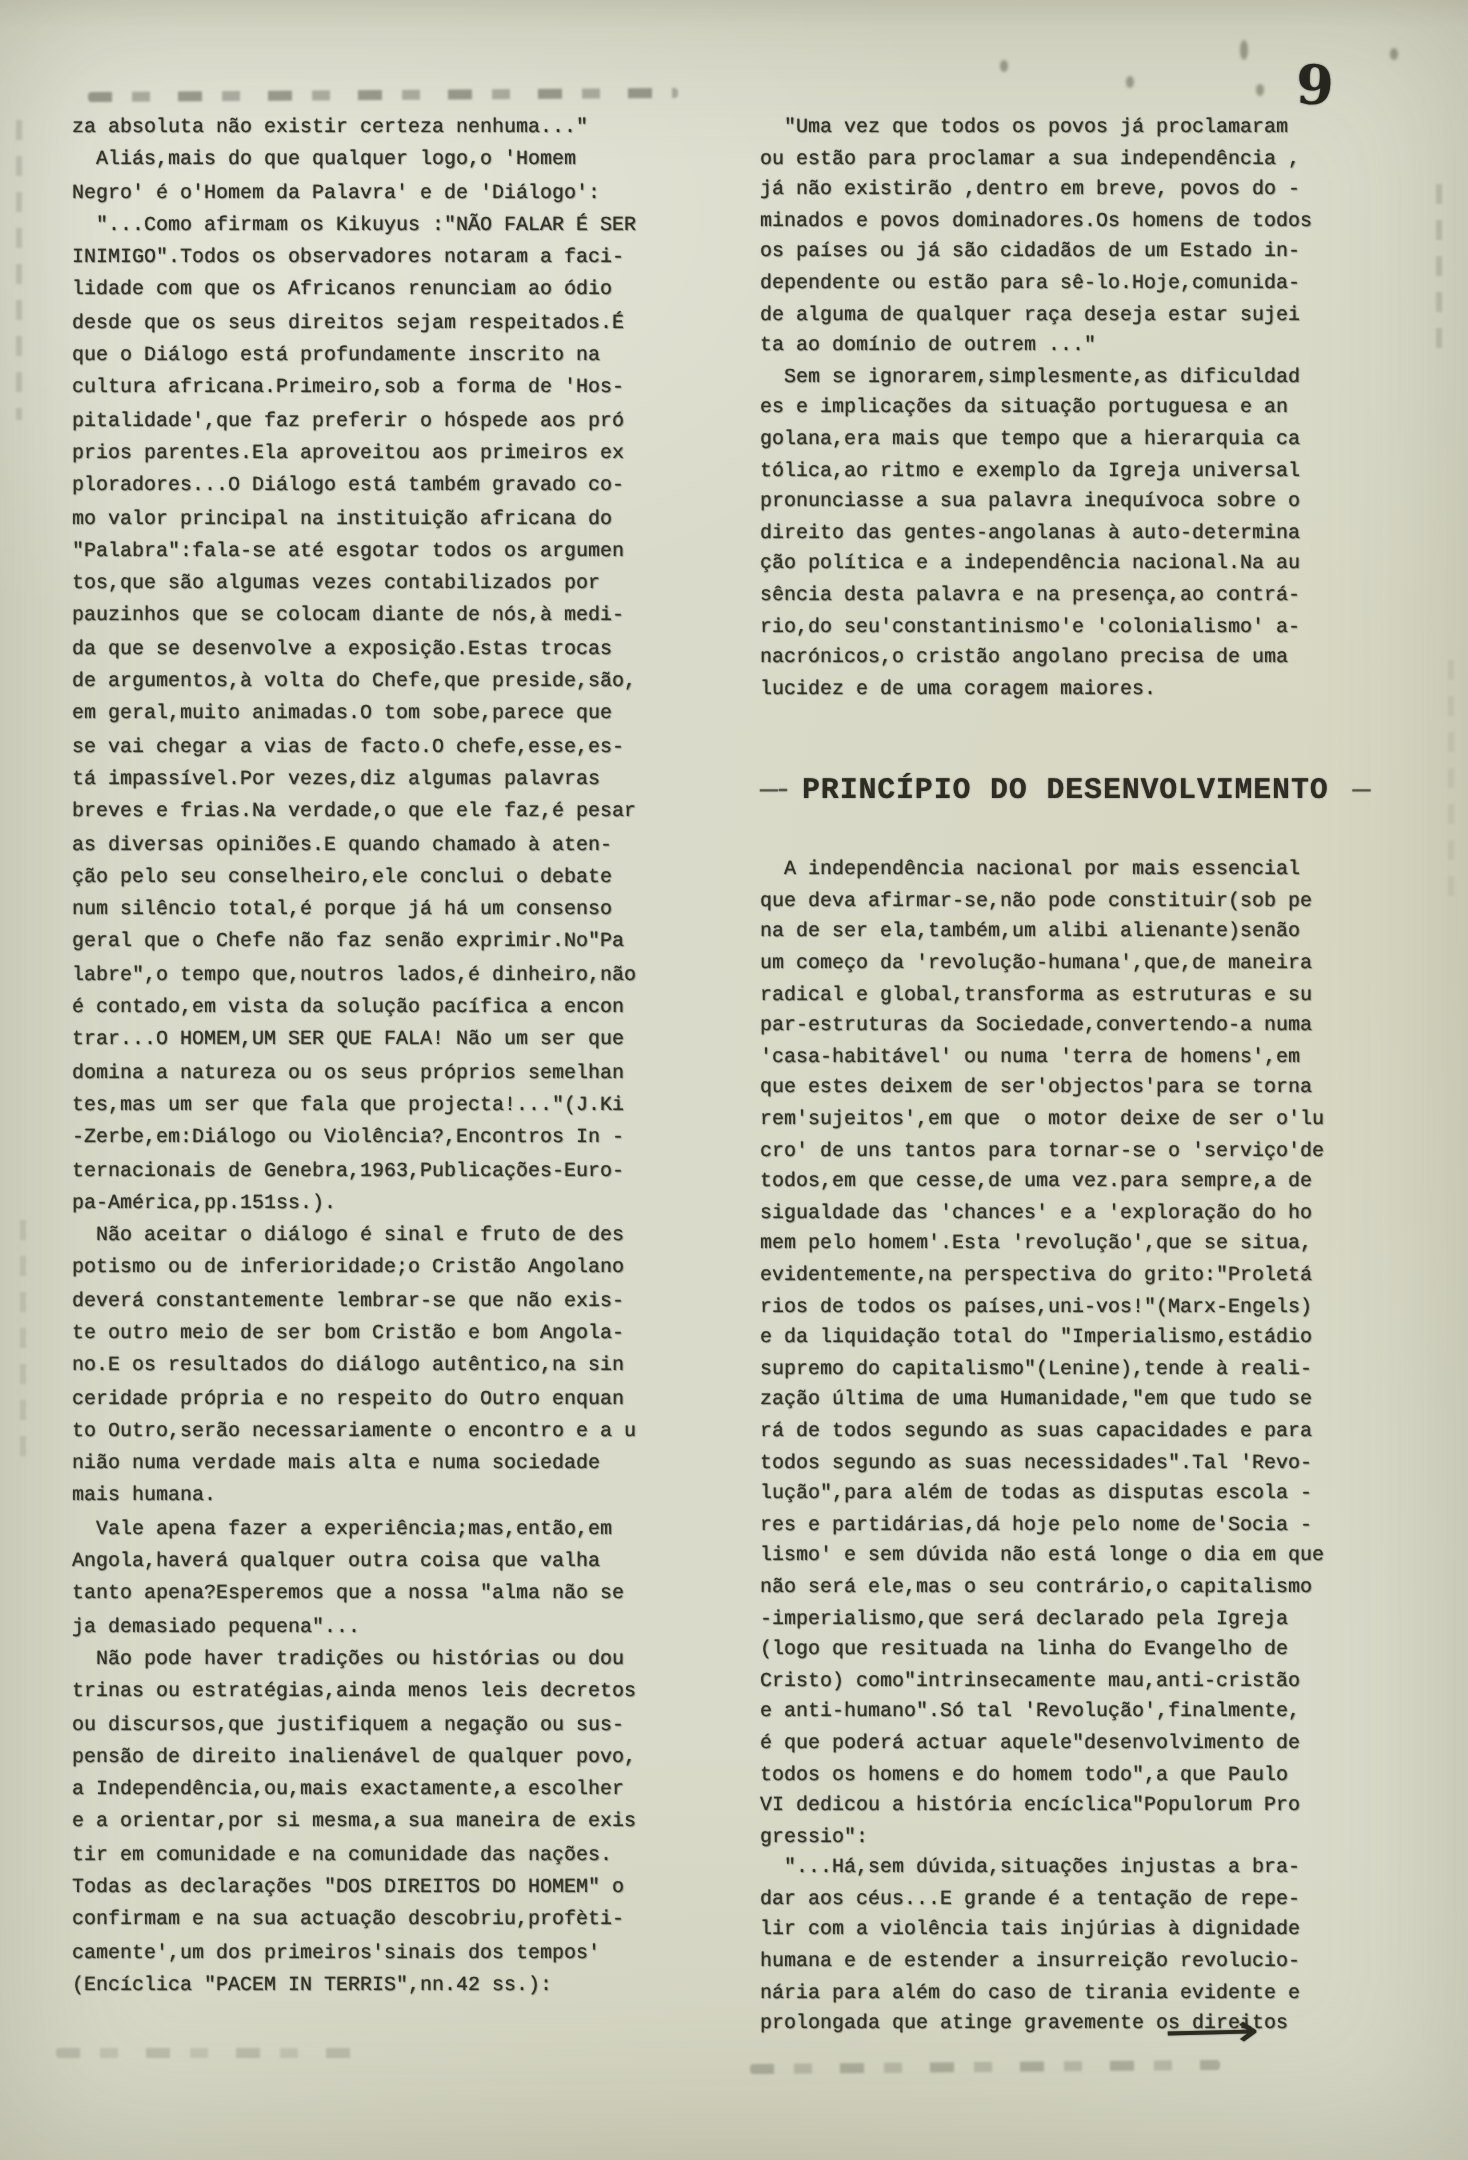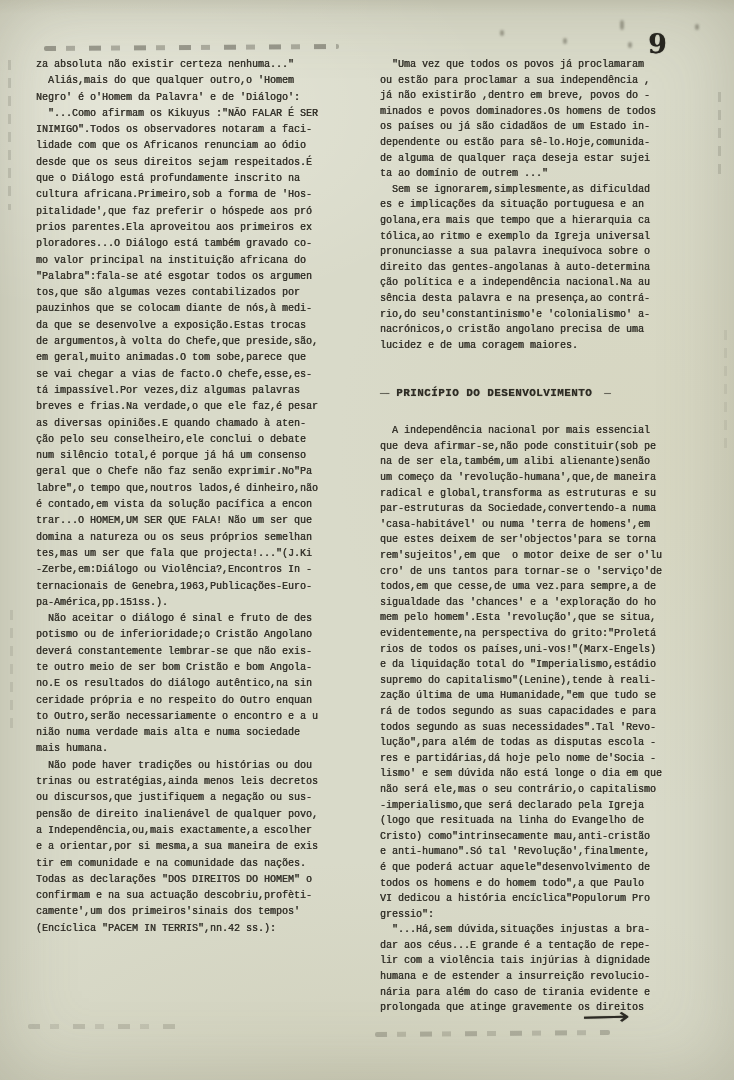--- a/index.html
+++ b/index.html
@@ -30,21 +30,21 @@
   .col-left  p { line-height:16.3px; }
   .col-right p { line-height:15.6px; }
 
   h2 {
     font-family:"Liberation Mono","DejaVu Sans Mono",monospace;
     font-weight:bold; color:#2e2c25;
     text-shadow:0 0 .7px rgba(40,38,30,.8);
     white-space:nowrap;
   }
   .left-head  { font-size:17px;   letter-spacing:.6px; margin:17px 0 15px 2px; }
-  .right-head { font-size:11px; letter-spacing:.4px; margin:34px 0 24px 0; }
+  .right-head { font-size:15px; letter-spacing:.4px; margin:34px 0 24px 0; }
   .h-marks { font-size:12px; opacity:.45; margin-left:14px; letter-spacing:4px; }
   .h-dash  { font-weight:normal; opacity:.75; }
   .h-dash.pre  { margin-right:7px; letter-spacing:-2px; }
   .h-dash.post { margin-left:12px; }
 
   .page-number {
     position:absolute; left:648px; top:28px;
     font-family:"DejaVu Serif","Liberation Serif",serif;
     font-weight:bold; font-size:27px; color:#24231e;
     transform:rotate(2deg);
@@ -99,21 +99,21 @@
   <div class="vmark vmark2"></div>
   <div class="vmark vmark3"></div>
   <div class="vmark vmark4"></div>
   <div class="smudge-dashes smudge-bottom-left"></div>
   <div class="smudge-dashes smudge-bottom-right"></div>
 
   <div class="page-number">9</div>
 
   <div class="col col-left">
     <p>za absoluta não existir certeza nenhuma..."</p>
-    <p>  Aliás,mais do que qualquer outro,o 'Homem
+    <p>  Aliás,mais do que qualquer logo,o 'Homem
 Negro' é o'Homem da Palavra' e de 'Diálogo':</p>
     <p>  "...Como afirmam os Kikuyus :"NÃO FALAR É SER
 INIMIGO".Todos os observadores notaram a faci-
 lidade com que os Africanos renunciam ao ódio
 desde que os seus direitos sejam respeitados.É
 que o Diálogo está profundamente inscrito na
 cultura africana.Primeiro,sob a forma de 'Hos-
 pitalidade',que faz preferir o hóspede aos pró
 prios parentes.Ela aproveitou aos primeiros ex
 ploradores...O Diálogo está também gravado co-
@@ -141,20 +141,24 @@
 pa-América,pp.151ss.).</p>
     <p>  Não aceitar o diálogo é sinal e fruto de des
 potismo ou de inferioridade;o Cristão Angolano
 deverá constantemente lembrar-se que não exis-
 te outro meio de ser bom Cristão e bom Angola-
 no.E os resultados do diálogo autêntico,na sin
 ceridade própria e no respeito do Outro enquan
 to Outro,serão necessariamente o encontro e a u
 nião numa verdade mais alta e numa sociedade
 mais humana.</p>
+    <p>  Vale apena fazer a experiência;mas,então,em
+Angola,haverá qualquer outra coisa que valha
+tanto apena?Esperemos que a nossa "alma não se
+ja demasiado pequena"...</p>
     <p>  Não pode haver tradições ou histórias ou dou
 trinas ou estratégias,ainda menos leis decretos
 ou discursos,que justifiquem a negação ou sus-
 pensão de direito inalienável de qualquer povo,
 a Independência,ou,mais exactamente,a escolher
 e a orientar,por si mesma,a sua maneira de exis
 tir em comunidade e na comunidade das nações.
 Todas as declarações "DOS DIREITOS DO HOMEM" o
 confirmam e na sua actuação descobriu,profèti-
 camente',um dos primeiros'sinais dos tempos'

